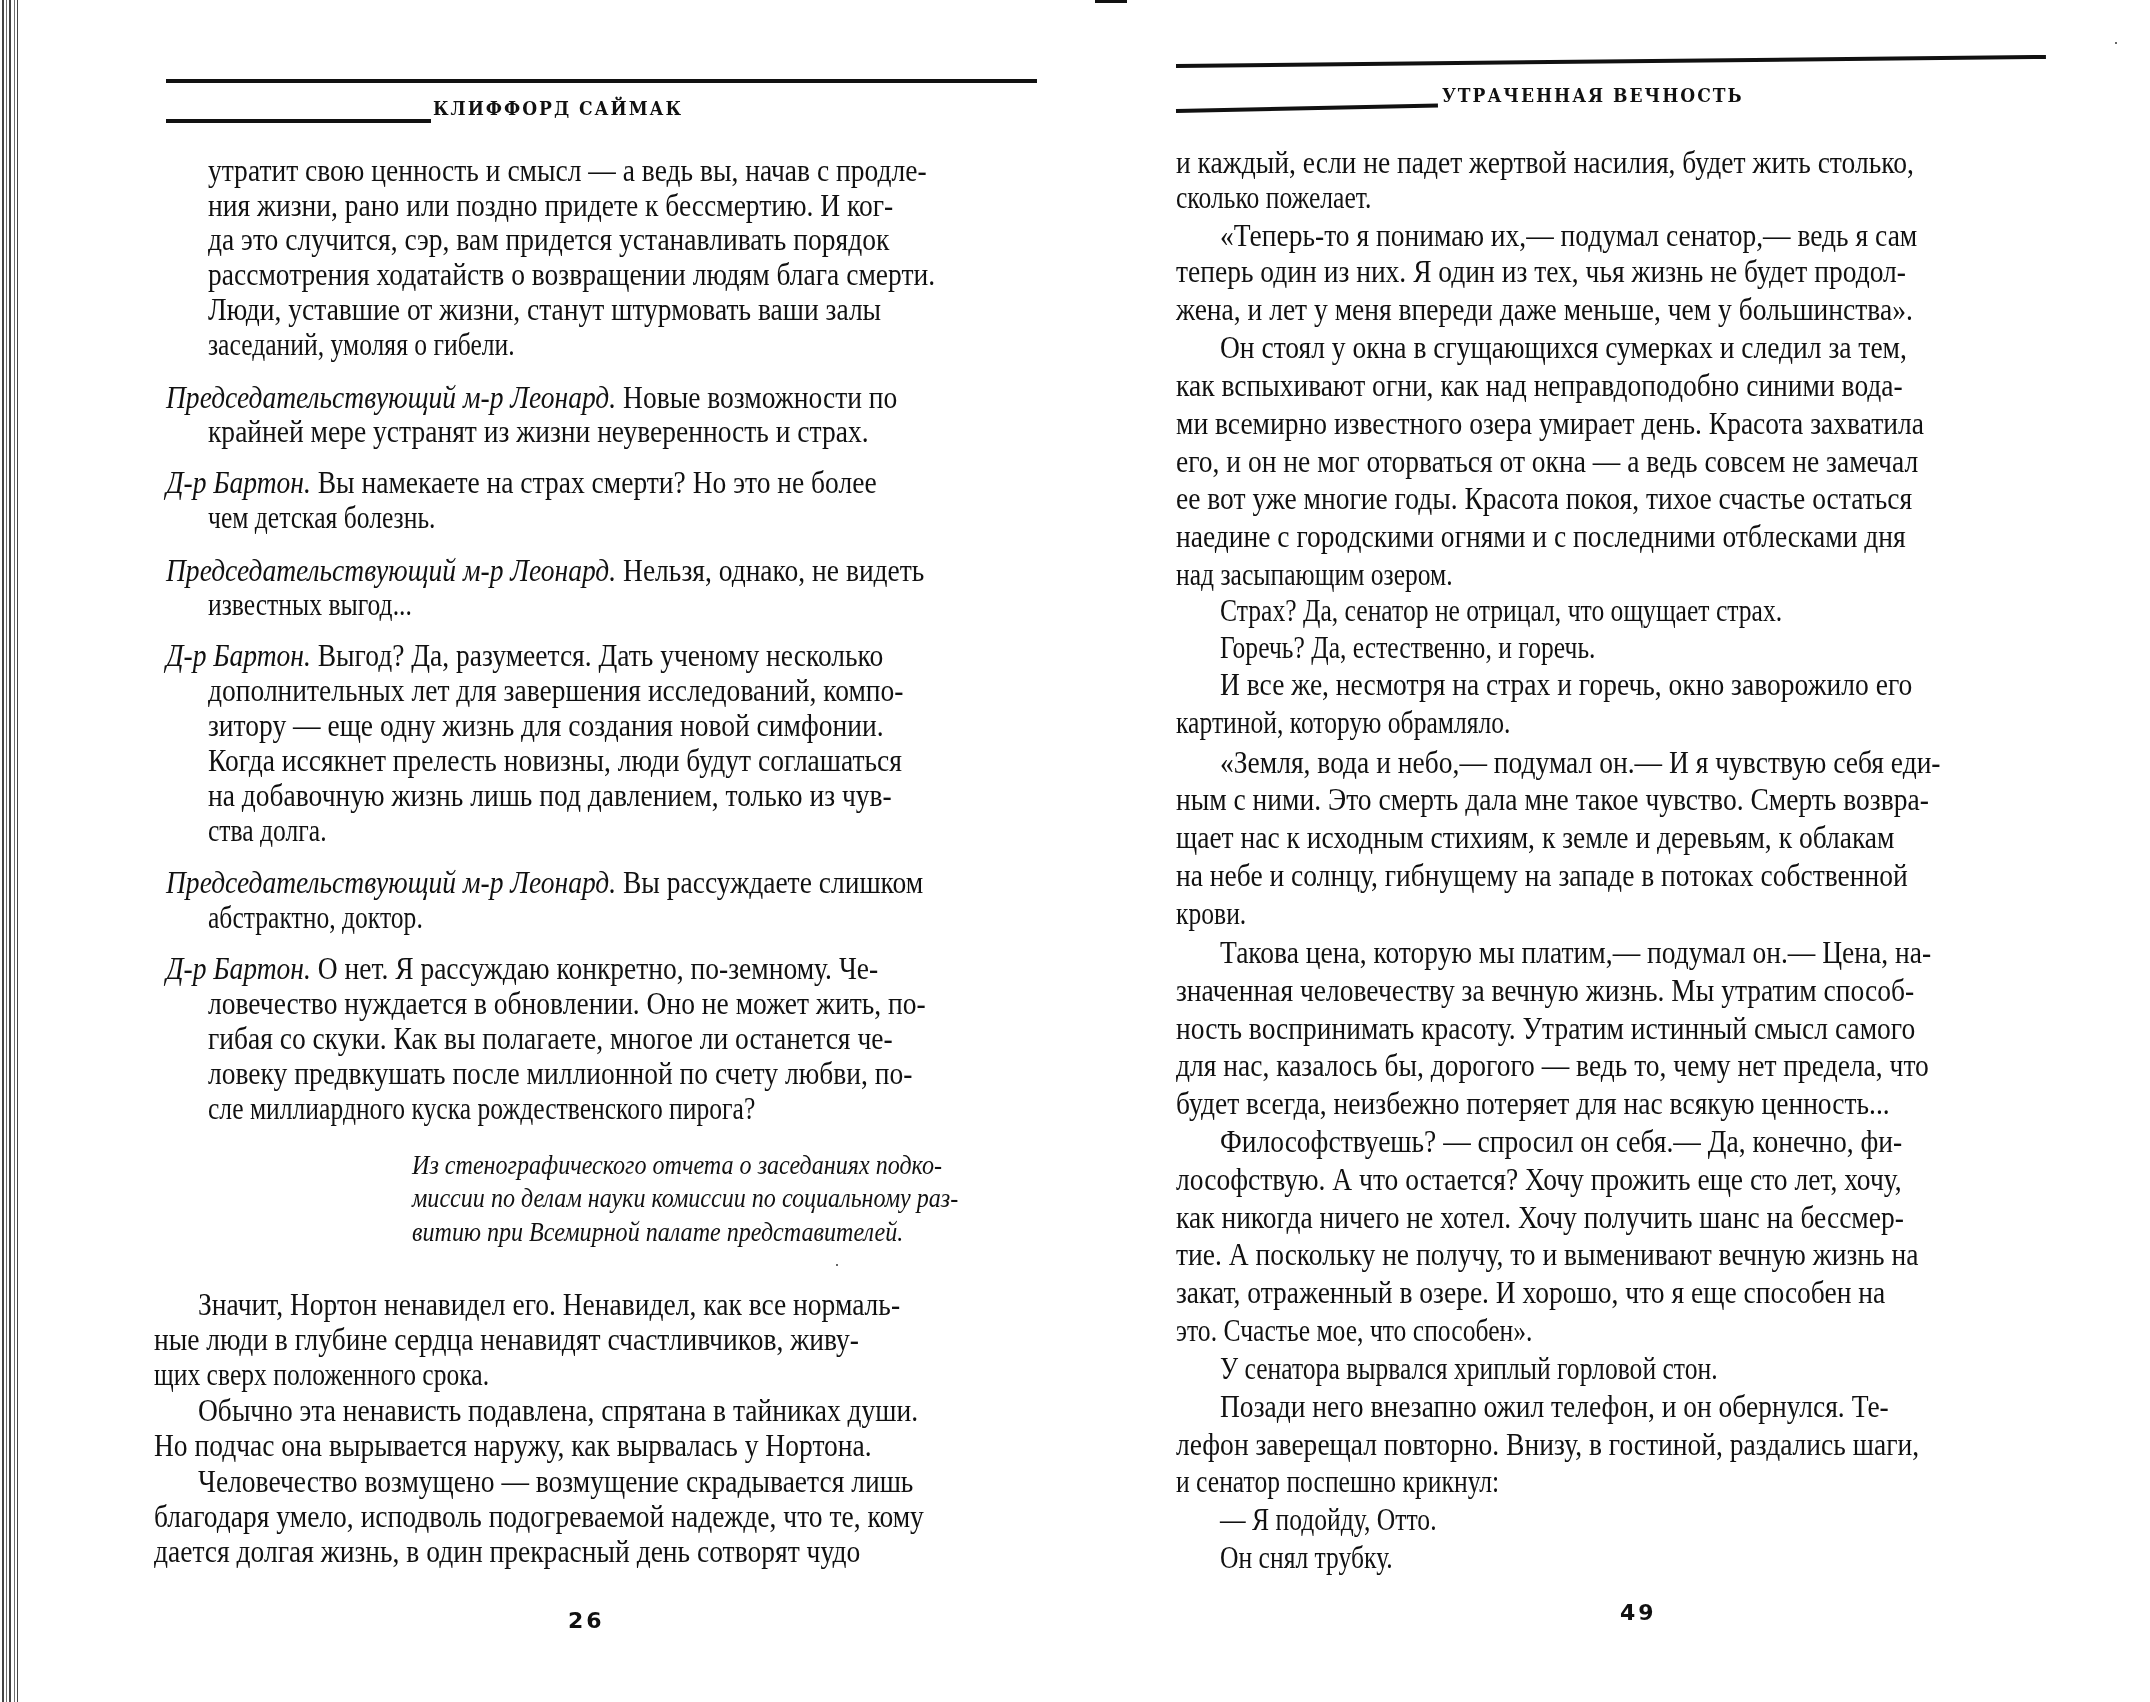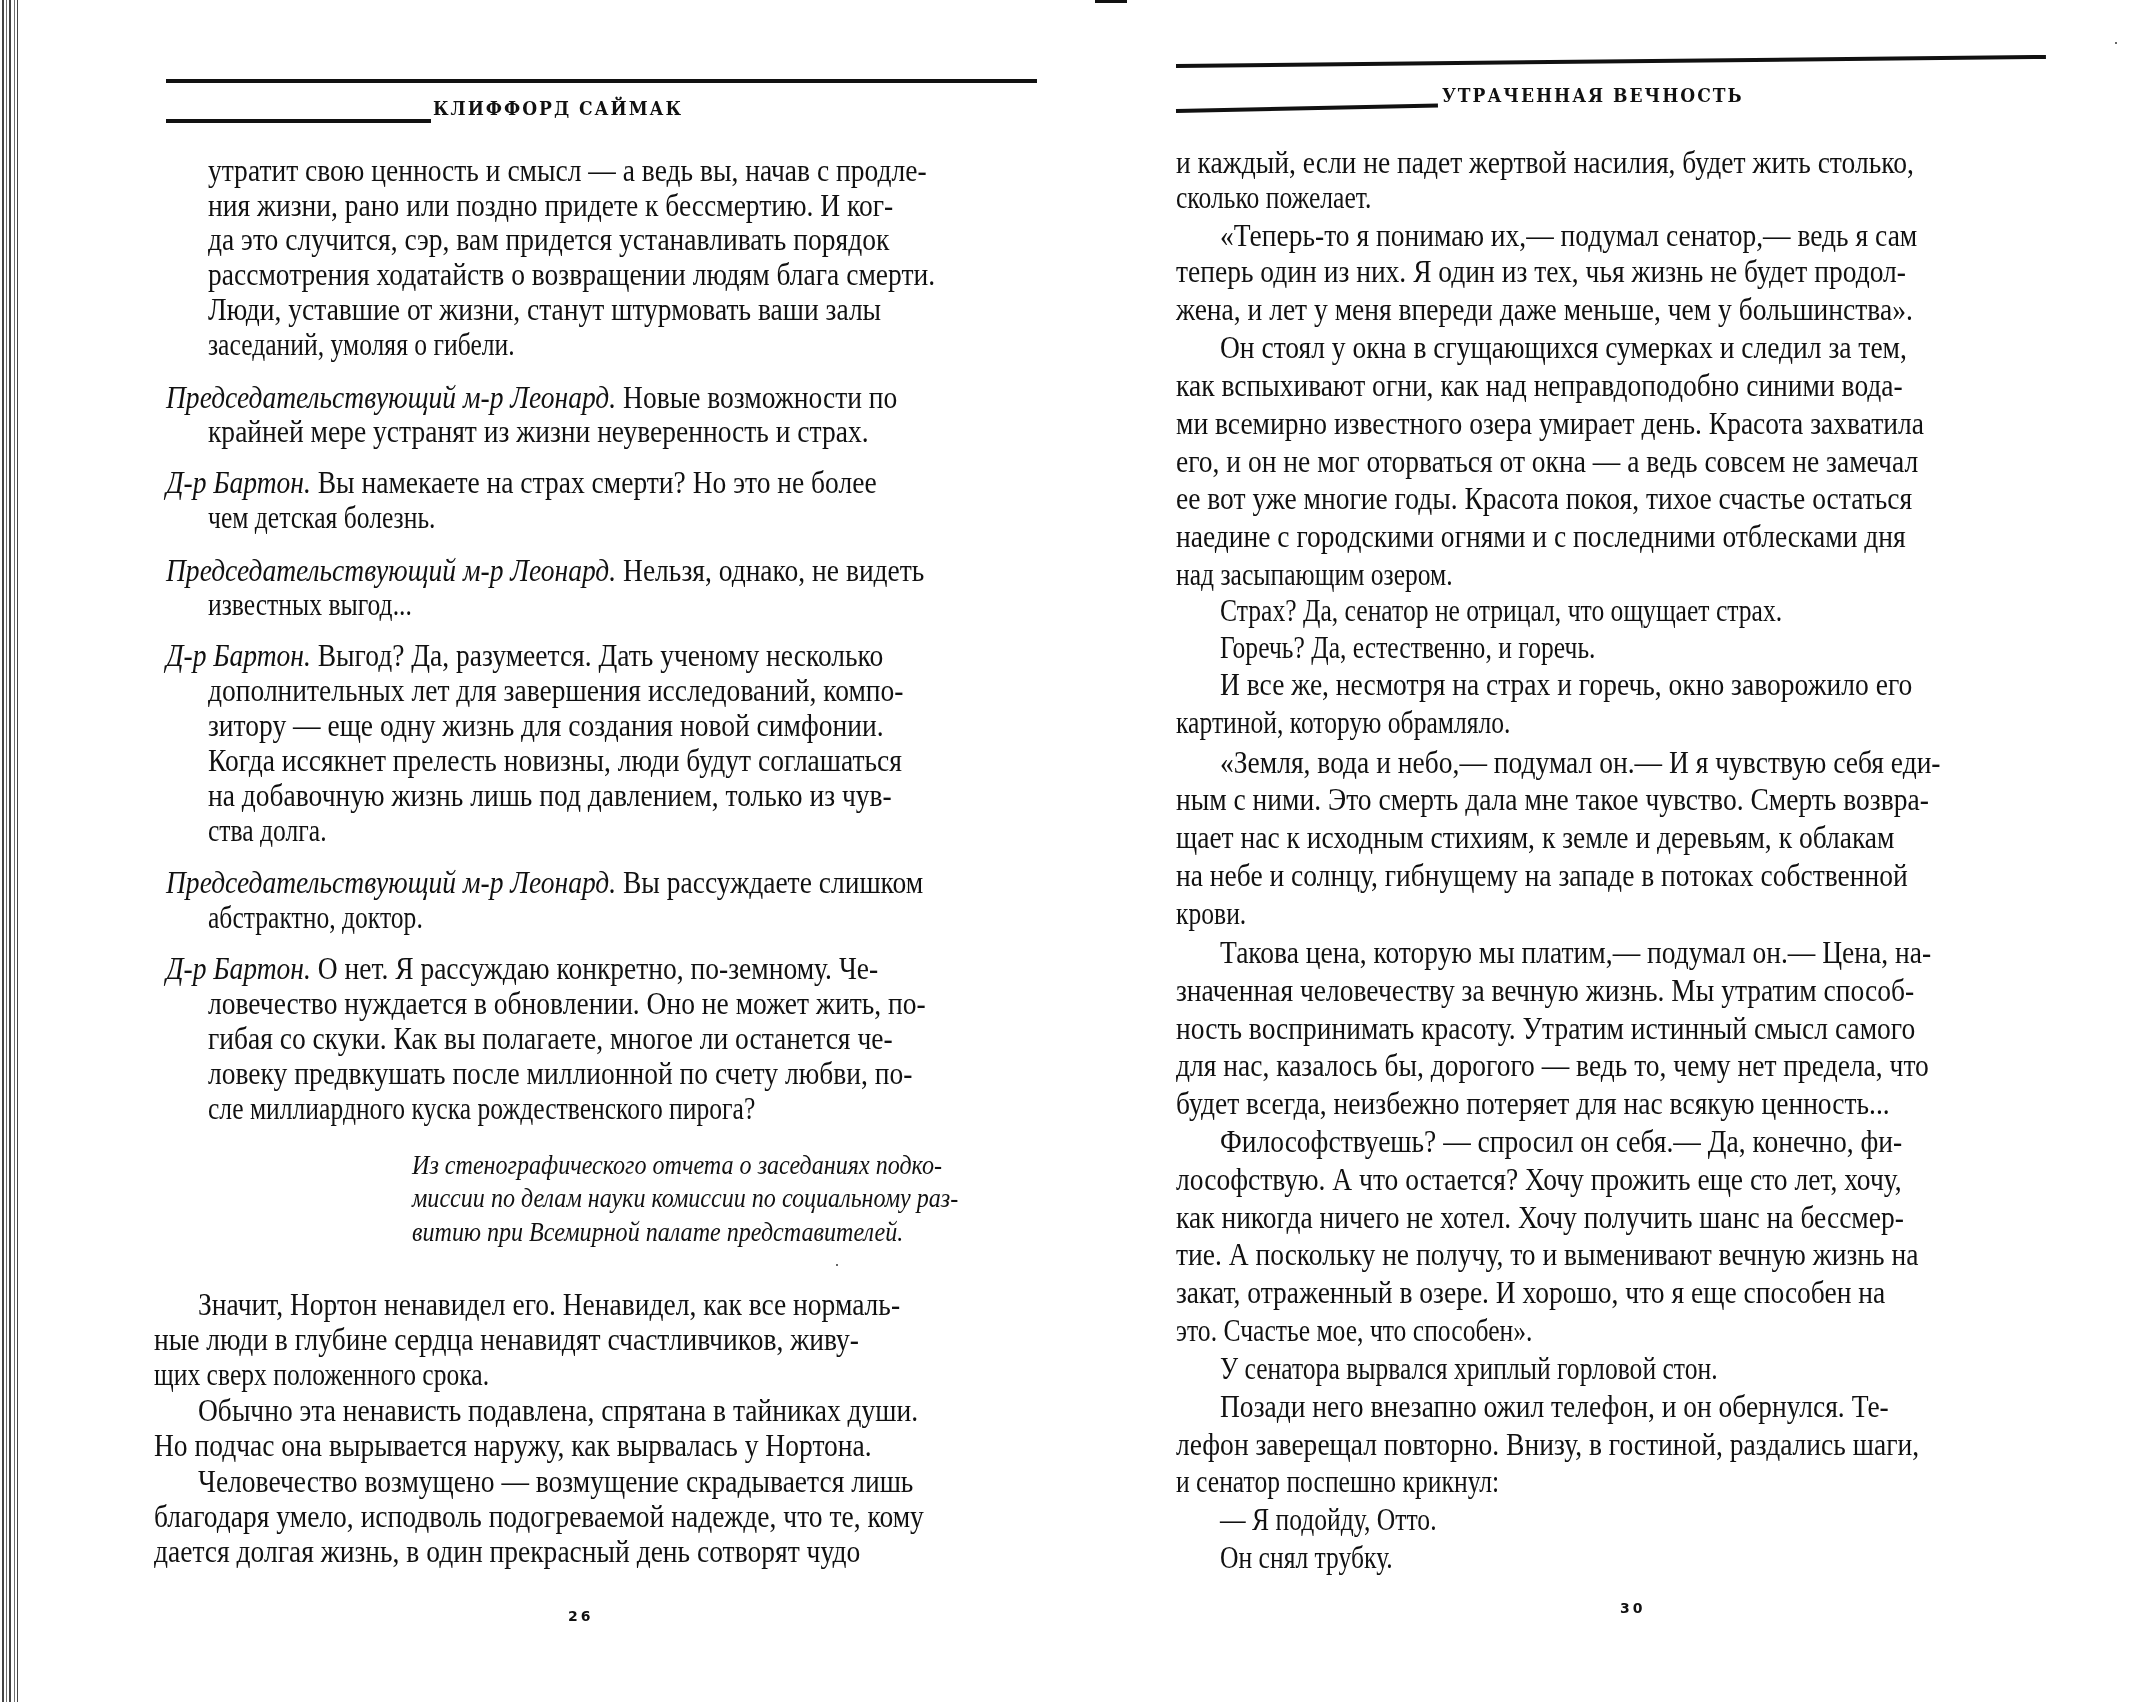--- a/index.html
+++ b/index.html
@@ -6,21 +6,21 @@
   body { width:2151px; height:1703px; position:relative; overflow:hidden; color:#111; }
   .page { position:absolute; top:0; height:1703px; }
   #page-left { left:0; width:1075px;text-decoration:underline; }
   #page-right { left:1075px; width:1075px; }
   .rule { position:absolute; height:4.4px; background:#111; }
   .rule.thin { height:3.6px; }
   .runhead { position:absolute; font-family:"DejaVu Serif", serif; font-weight:bold; font-size:19px; letter-spacing:2.2px; transform:scaleX(0.9); transform-origin:left top; white-space:nowrap; }
   .ln { position:absolute; white-space:nowrap; font-family:"Liberation Serif", serif; font-size:32px; line-height:35px; transform-origin:left top; }
   .it { font-style:italic; }
   .ep { position:absolute; white-space:nowrap; font-family:"Liberation Serif", serif; font-style:italic; font-size:28px; line-height:32px; transform-origin:left top; }
-  .pagenum { position:absolute; font-family:"DejaVu Sans", sans-serif; font-weight:bold; font-size:14px; letter-spacing:2.9px; }
+  .pagenum { position:absolute; font-family:"DejaVu Sans", sans-serif; font-weight:bold; font-size:22px; letter-spacing:2.9px; }
   .binding { position:absolute; left:0; top:0; width:19px; height:1703px;
     background: repeating-linear-gradient(90deg, #fff 0px, #fff 2.2px, #222 2.2px, #222 3.6px, #fff 3.6px, #fff 6.5px, #555 6.5px, #555 7.3px); opacity:0.85; }
   .spine-mark { position:absolute; left:1095px; top:0; width:32px; height:2.9px; background:#111; }
   .speck { position:absolute; width:2.2px; height:2.2px; background:#333; border-radius:50%; }
 </style>
 </head>
 <body>
 
 <div class="binding"></div>
 <div class="spine-mark"></div>
@@ -130,16 +130,16 @@
       <div class="ln" style="left: 101px; top: 1275px; transform: scaleX(0.86);">закат, отраженный в озере. И хорошо, что я еще способен на</div>
       <div class="ln" style="left: 101px; top: 1313px; transform: scaleX(0.8);">это. Счастье мое, что способен».</div>
       <div class="ln" style="left: 145px; top: 1351px; transform: scaleX(0.8);">У сенатора вырвался хриплый горловой стон.</div>
       <div class="ln" style="left: 145px; top: 1389px; transform: scaleX(0.86);">Позади него внезапно ожил телефон, и он обернулся. Те-</div>
       <div class="ln" style="left: 101px; top: 1427px; transform: scaleX(0.86);">лефон заверещал повторно. Внизу, в гостиной, раздались шаги,</div>
       <div class="ln" style="left: 101px; top: 1464px; transform: scaleX(0.8);">и сенатор поспешно крикнул:</div>
       <div class="ln" style="left: 145px; top: 1502px; transform: scaleX(0.8);">— Я подойду, Отто.</div>
       <div class="ln" style="left: 145px; top: 1540px; transform: scaleX(0.8);">Он снял трубку.</div>
     </div>
 
-  <div class="pagenum" style="left:545px;top:1600px;">30</div>
+  <div class="pagenum" style="left:545px;top:1600px;">49</div>
   <div class="speck" style="left:1040px;top:42px;"></div>
 </div>
 
 
 </body></html>

